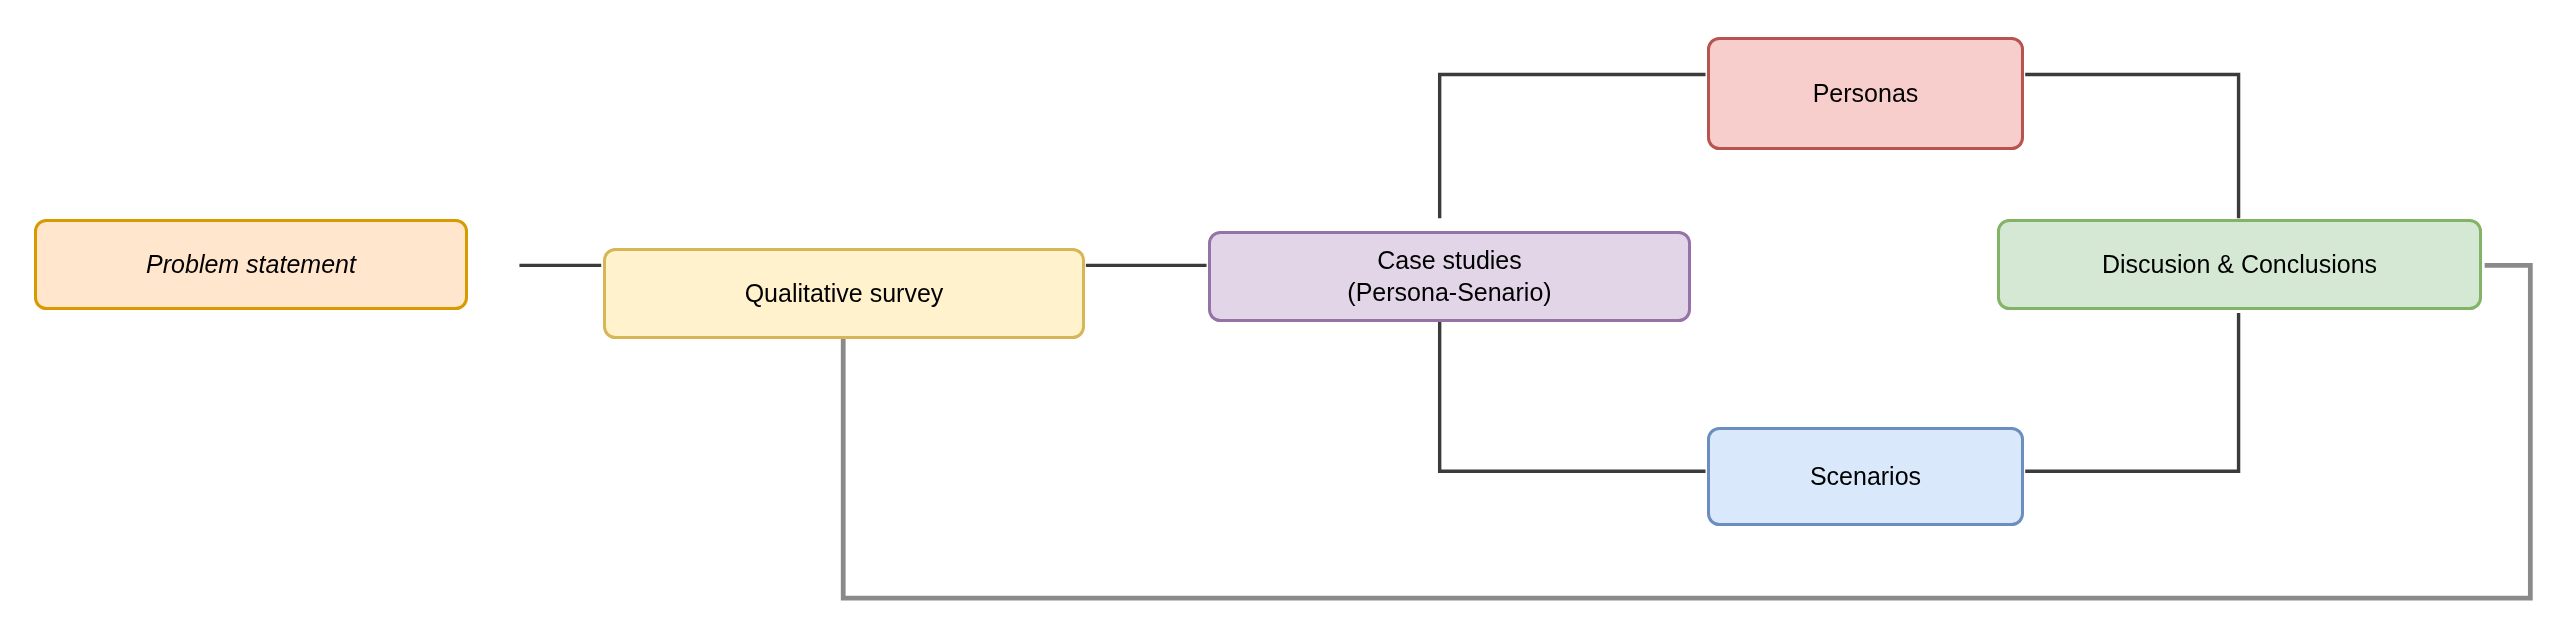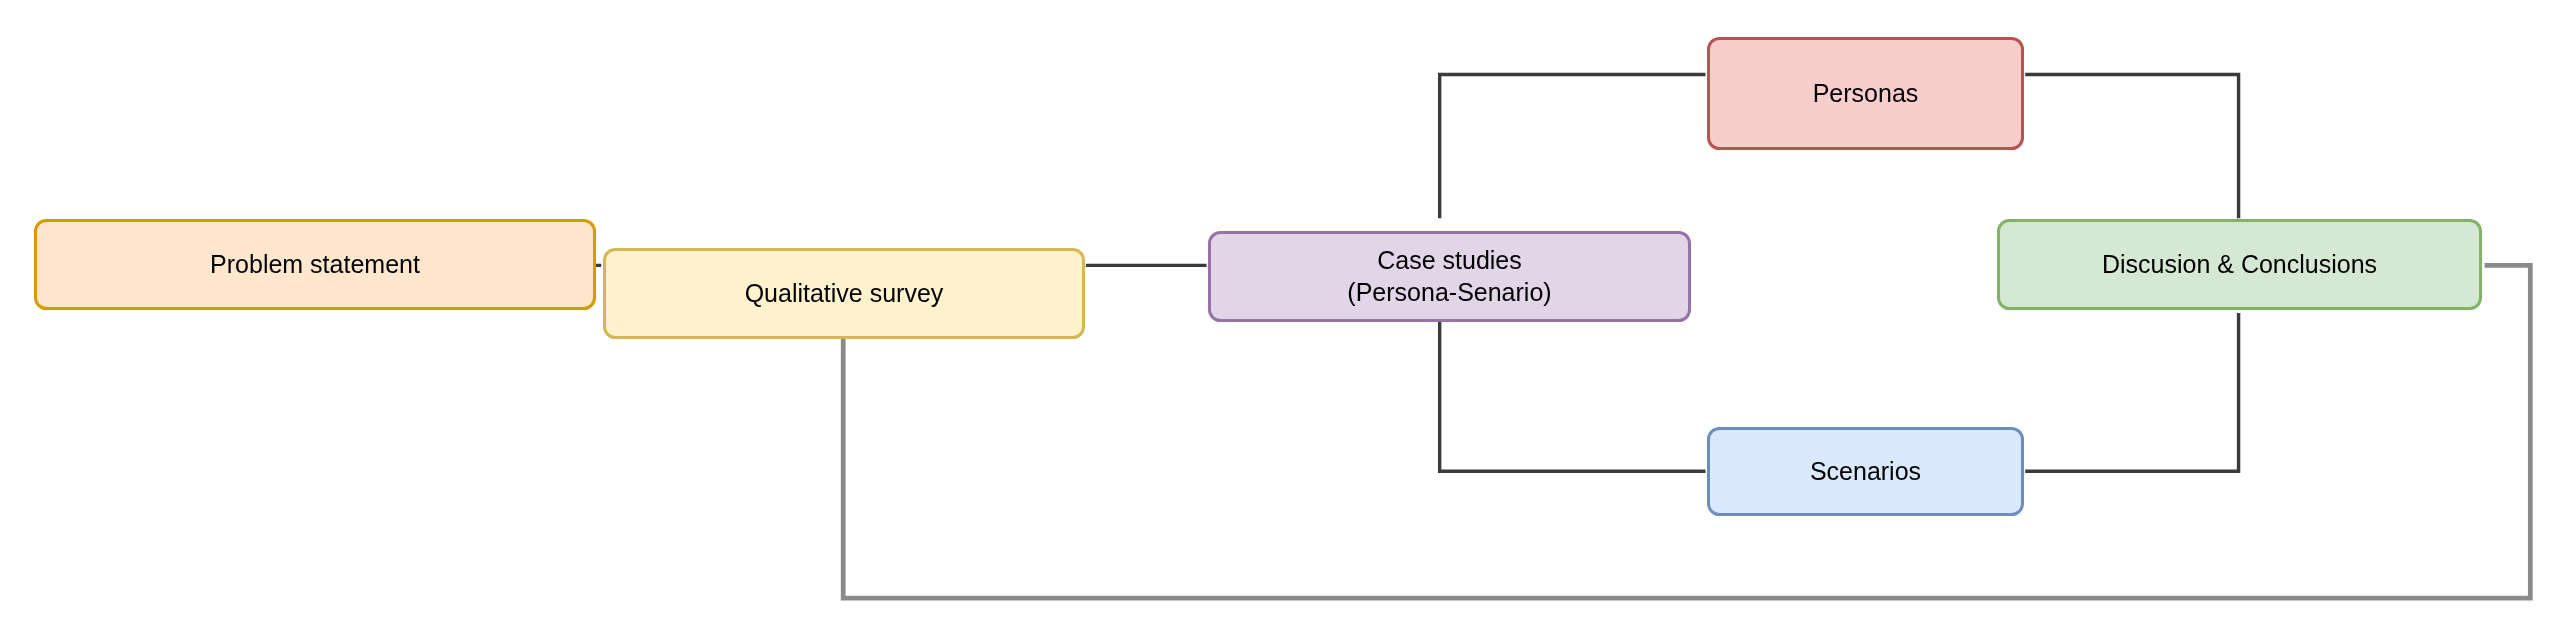--- a/index.html
+++ b/index.html
@@ -34,25 +34,25 @@
     display: flex;
     align-items: center;
     justify-content: center;
     text-align: center;
     font-size: 25px;
     line-height: 1.25;
     color: #000000;
   }
   .node .lbl { display: block; }
   
-  .n-problem   { left: 34px;   top: 219px; width: 562px; height: 91px; }
+  .n-problem   { left: 34px;   top: 219px; width: 434px; height: 91px; font-style: italic; }
   .n-survey    { left: 603px;  top: 219px; width: 482px; height: 91px; }
   .n-case      { left: 1208px; top: 231px; width: 483px; height: 91px; }
   .n-personas  { left: 1707px; top: 30px;  width: 317px; height: 113px; margin-top: 7px; }
-  .n-scenarios { left: 1707px; top: 427px; width: 317px; height: 89px; }
+  .n-scenarios { left: 1707px; top: 427px; width: 317px; height: 99px; }
   .n-discuss   { left: 1997px; top: 219px; width: 485px; height: 91px; }
 </style>
 </head>
 <body>
 
 <div class="canvas">
 
   <svg class="edges" width="2576" height="631" viewBox="0 0 3779 925" xmlns="http://www.w3.org/2000/svg">
     <defs>
       <marker id="arrow" markerUnits="userSpaceOnUse" markerWidth="46" markerHeight="34" refX="42" refY="16" orient="auto">

